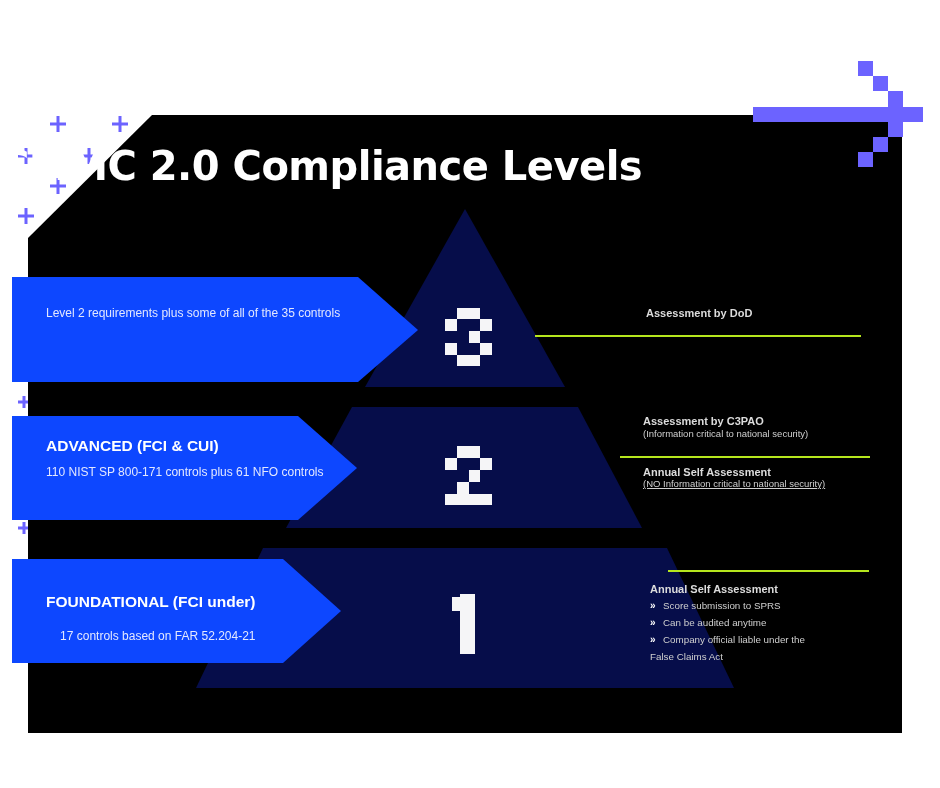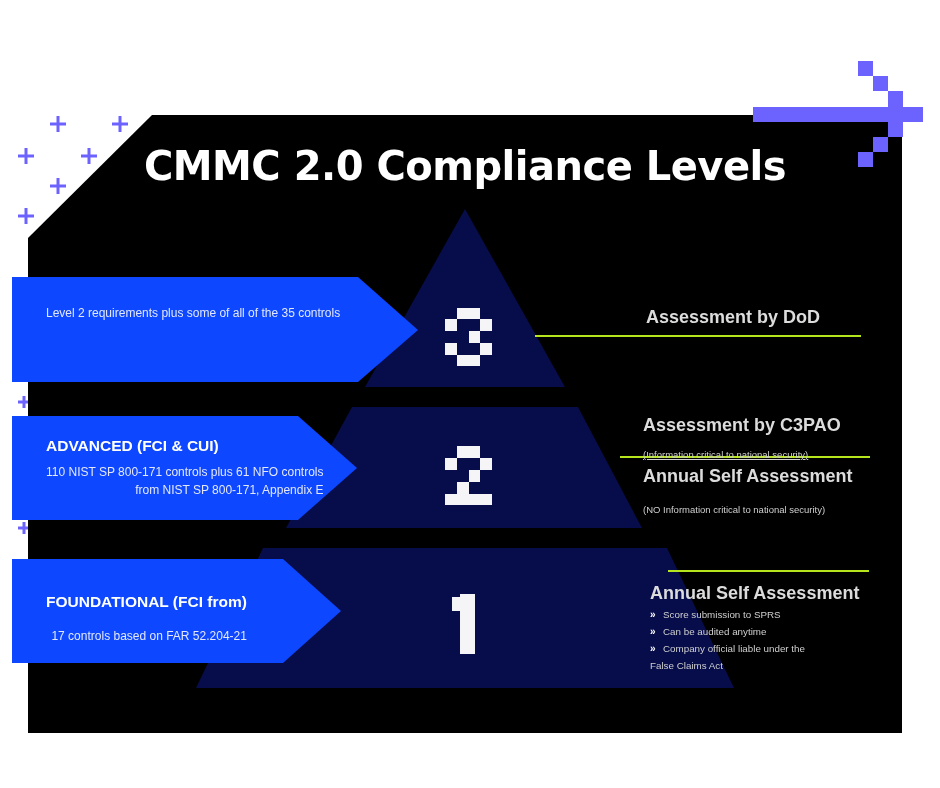--- a/index.html
+++ b/index.html
@@ -1,22 +1,22 @@
 <!DOCTYPE html>
 <html><head>
 <meta charset="utf-8">
 <style>
   html, body { margin: 0; padding: 0; }
   body { width: 940px; height: 788px; background: #ffffff; position: relative; overflow: hidden; font-family: "DejaVu Sans", sans-serif; }
   .abs { position: absolute; }
   #panel { left: 0; top: 0; width: 940px; height: 788px; }
-  .title { left: 0; top: 143px; width: 930px; text-align: center; color: #ffffff; font-weight: bold; font-size: 40px; letter-spacing: -0.5px; font-family: "DejaVu Sans", sans-serif; }
+  .title { left: 0; top: 143px; width: 930px; text-align: left; color: #ffffff; font-weight: bold; font-size: 40px; letter-spacing: -0.5px; font-family: "DejaVu Sans", sans-serif; }
   .tab-title { color: #ffffff; font-weight: bold; font-size: 15.5px; font-family: "Liberation Sans", sans-serif; }
   .tab-desc { color: #e3e8ff; font-size: 12px; line-height: 18px; font-family: "Liberation Sans", sans-serif; text-align: right; }
-  .r-head { color: #dcdcdc; font-weight: bold; font-size: 18px; font-family: "Liberation Sans", sans-serif; white-space: nowrap; }
+  .r-head { color: #dcdcdc; font-weight: bold; font-size: 11px; font-family: "Liberation Sans", sans-serif; white-space: nowrap; }
   .r-sub { color: #cfcfcf; font-size: 9.5px; font-family: "Liberation Sans", sans-serif; white-space: nowrap; }
   .r-bullet { color: #cfcfcf; font-size: 9.8px; line-height: 17px; font-family: "Liberation Sans", sans-serif; white-space: nowrap; }
   .r-bullet .chev { color: #ffffff; font-weight: bold; display: inline-block; width: 13px; font-size: 10px; }
 </style>
 </head>
 <body>
 
 <svg id="panel" class="abs" width="940" height="788" viewBox="0 0 940 788">
 
   <polygon points="152,115 902,115 902,733 28,733 28,238" fill="#000000"></polygon>
@@ -84,41 +84,40 @@
 <div class="abs" style="left:46px; top:296px;">
   <div class="tab-desc" style="margin-top:8px;">
     <div>Level 2 requirements plus some of all of the 35 controls</div>
   </div>
 </div>
 
 <div class="abs" style="left:46px; top:437px;">
   <div class="tab-title">ADVANCED (FCI &amp; CUI)</div>
   <div class="tab-desc" style="margin-top:8px;">
     <div>110 NIST SP 800-171 controls plus 61 NFO controls</div>
-    <div>from NIST SP 800-171, Appendix E</div>
   </div>
 </div>
 
 <div class="abs" style="left:46px; top:593px;">
-  <div class="tab-title">FOUNDATIONAL (FCI from)</div>
+  <div class="tab-title">FOUNDATIONAL (FCI under)</div>
   <div class="tab-desc" style="margin-top:16px;">
     <div>17 controls based on FAR 52.204-21</div>
   </div>
 </div>
 
 <div class="abs r-head" style="left:646px; top:307px;">Assessment by DoD</div>
 
 <div class="abs" style="left:643px; top:415px;">
   <div class="r-head">Assessment by C3PAO</div>
-  <div class="r-sub" style="margin-top:13px;text-decoration:underline;">(Information critical to national security)</div>
+  <div class="r-sub" style="margin-top:1px;">(Information critical to national security)</div>
 </div>
 
 <div class="abs" style="left:643px; top:466px;">
   <div class="r-head">Annual Self Assessment</div>
-  <div class="r-sub" style="margin-top:17px;">(NO Information critical to national security)</div>
+  <div class="r-sub" style="margin-top:0;text-decoration:underline;">(NO Information critical to national security)</div>
 </div>
 
 <div class="abs" style="left:650px; top:583px;">
   <div class="r-head">Annual Self Assessment</div>
   <div style="margin-top:2px;">
     <div class="r-bullet"><span class="chev">»</span><span>Score submission to SPRS</span></div>
     <div class="r-bullet"><span class="chev">»</span><span>Can be audited anytime</span></div>
     <div class="r-bullet"><span class="chev">»</span><span>Company official liable under the</span></div>
     <div class="r-bullet cont">False Claims Act</div>
   </div>

